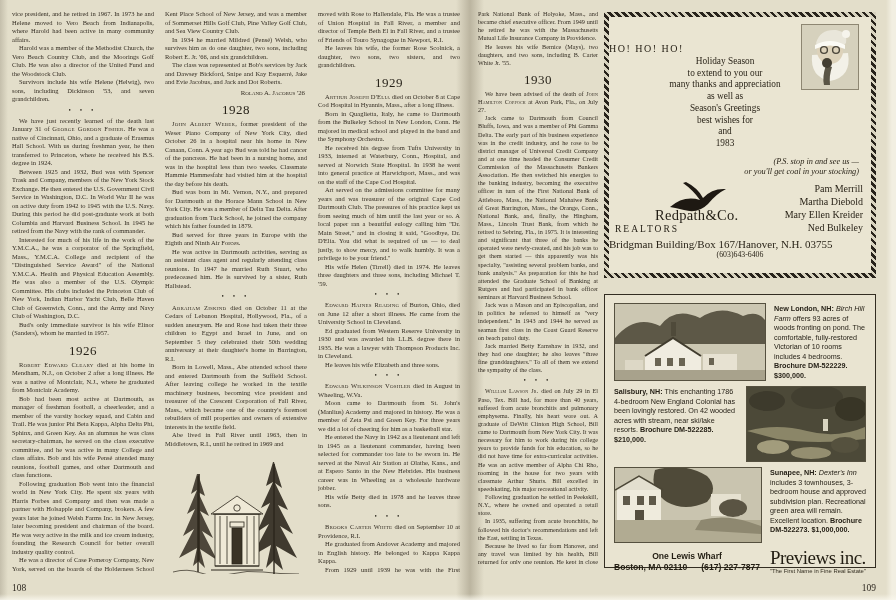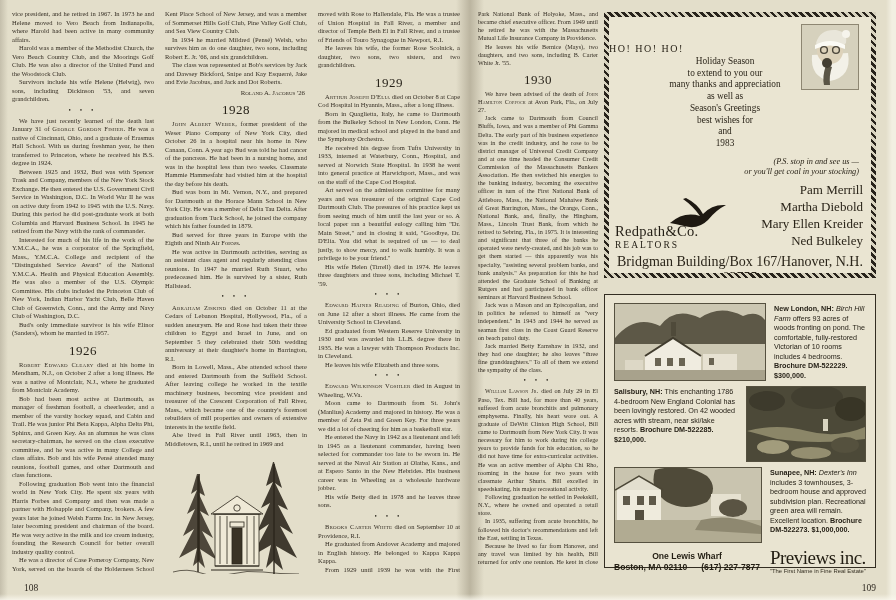--- a/index.html
+++ b/index.html
@@ -21,42 +21,42 @@
   .col, .rcol{font-size:6.5px;line-height:1.31;color:#342d23;text-align:justify;}
   .rcol{position:absolute;left:478px;top:10px;width:120px;height:554px;overflow:hidden;
         font-size:6.2px;}
   p.para{margin:0;text-indent:7px;}
   p.para.noind{text-indent:0;}
   .sc{font-variant:small-caps;letter-spacing:.2px;}
   .year-head{font-size:13px;text-align:center;margin:4px 0 2px;color:#241f16;letter-spacing:.5px;font-family:Liberation Serif, serif;}
   .dots{text-align:center;font-size:5.5px;letter-spacing:4px;margin:3px 0;color:#241f16;font-weight:bold;}
   .sig{text-align:right;font-variant:small-caps;font-size:6.8px;margin:2px 2px 2px 0;}
   .pagenum{position:absolute;font-size:9.5px;color:#2e2820;}
-  .pagenum.left{left:24px;bottom:7px;}
+  .pagenum.left{left:12px;bottom:7px;}
   .pagenum.right{right:20px;bottom:7px;}
   .house-fig{display:block;margin:8px auto 0;}
 
   
   .ads{position:absolute;left:604px;top:12px;width:272px;}
   .rope{background:repeating-linear-gradient(45deg,#28231b 0 2.5px,#d8d3bf 2.5px 5px);
         padding:5px;}
   .rope-inner{background:#eae5d2;height:256px;position:relative;overflow:hidden;}
   .santa{position:absolute;top:7px;right:12px;width:56px;height:64px;
          background:#d9d4c1;border:1px solid #8d8672;}
   .ho{margin:26px 100px 0 0;font-size:10px;letter-spacing:1.5px;color:#2a2419;}
   .msg{width:232px;margin-top:2px;text-align:center;font-size:9.3px;line-height:1.26;color:#2a2419;}
   .dropcap{font-size:27px;line-height:0;vertical-align:-5px;letter-spacing:1px;}
   .ps{margin:7px 12px 0 0;text-align:right;font-style:italic;font-size:8.3px;line-height:1.3;color:#2a2419;}
   .sign-row{display:flex;justify-content:space-between;align-items:flex-end;margin:4px 8px 0 6px;}
   .rlogo{position:relative;padding-top:20px;}
   .rlogo .goose{position:absolute;left:52px;top:-6px;}
-  .rlogo-name{font-size:14.5px;color:#221d14;letter-spacing:.3px;}
+  .rlogo-name{font-size:14.5px;color:#221d14;letter-spacing:.3px;margin-left:40px;}
   .rlogo-sub{font-size:9.5px;letter-spacing:2px;color:#221d14;}
-  .names{text-align:right;font-size:13px;line-height:1.3;color:#2a2419;}
-  .raddr{text-align:center;font-size:14px;margin-top:4px;color:#2a2419;}
+  .names{text-align:right;font-size:10px;line-height:1.3;color:#2a2419;}
+  .raddr{font-size:11px;margin-top:4px;color:#2a2419;}
   .rphone{text-align:center;font-size:7.8px;color:#2a2419;}
 
   .previews{margin-top:16px;background:#e9e4d1;border:1.5px solid #332d22;
             padding:8px 9px 6px;height:258px;box-sizing:content-box;
             font-family:"Liberation Sans",sans-serif;}
   .listing{display:flex;gap:8px;margin-bottom:5px;}
   .lphoto{border:1px solid #55503f;flex:none;background:#b9b4a0;overflow:hidden;}
   .ltext{margin:1px 0 0;font-size:7.2px;line-height:1.32;color:#272218;flex:1;}
   .ltext b{font-weight:bold;}
   .ltext i{font-style:italic;}

